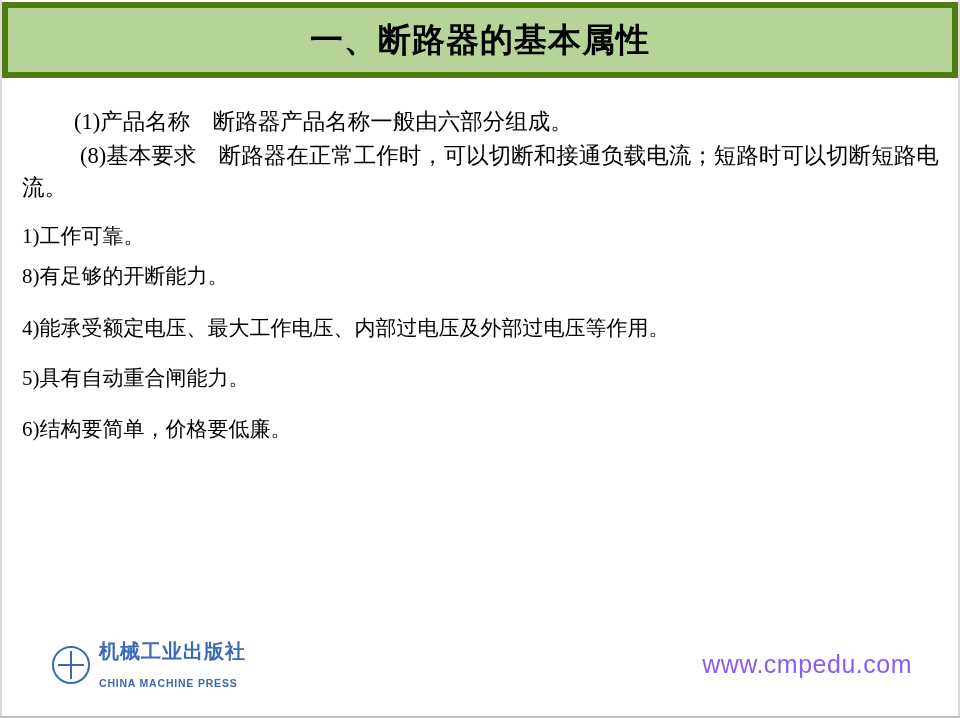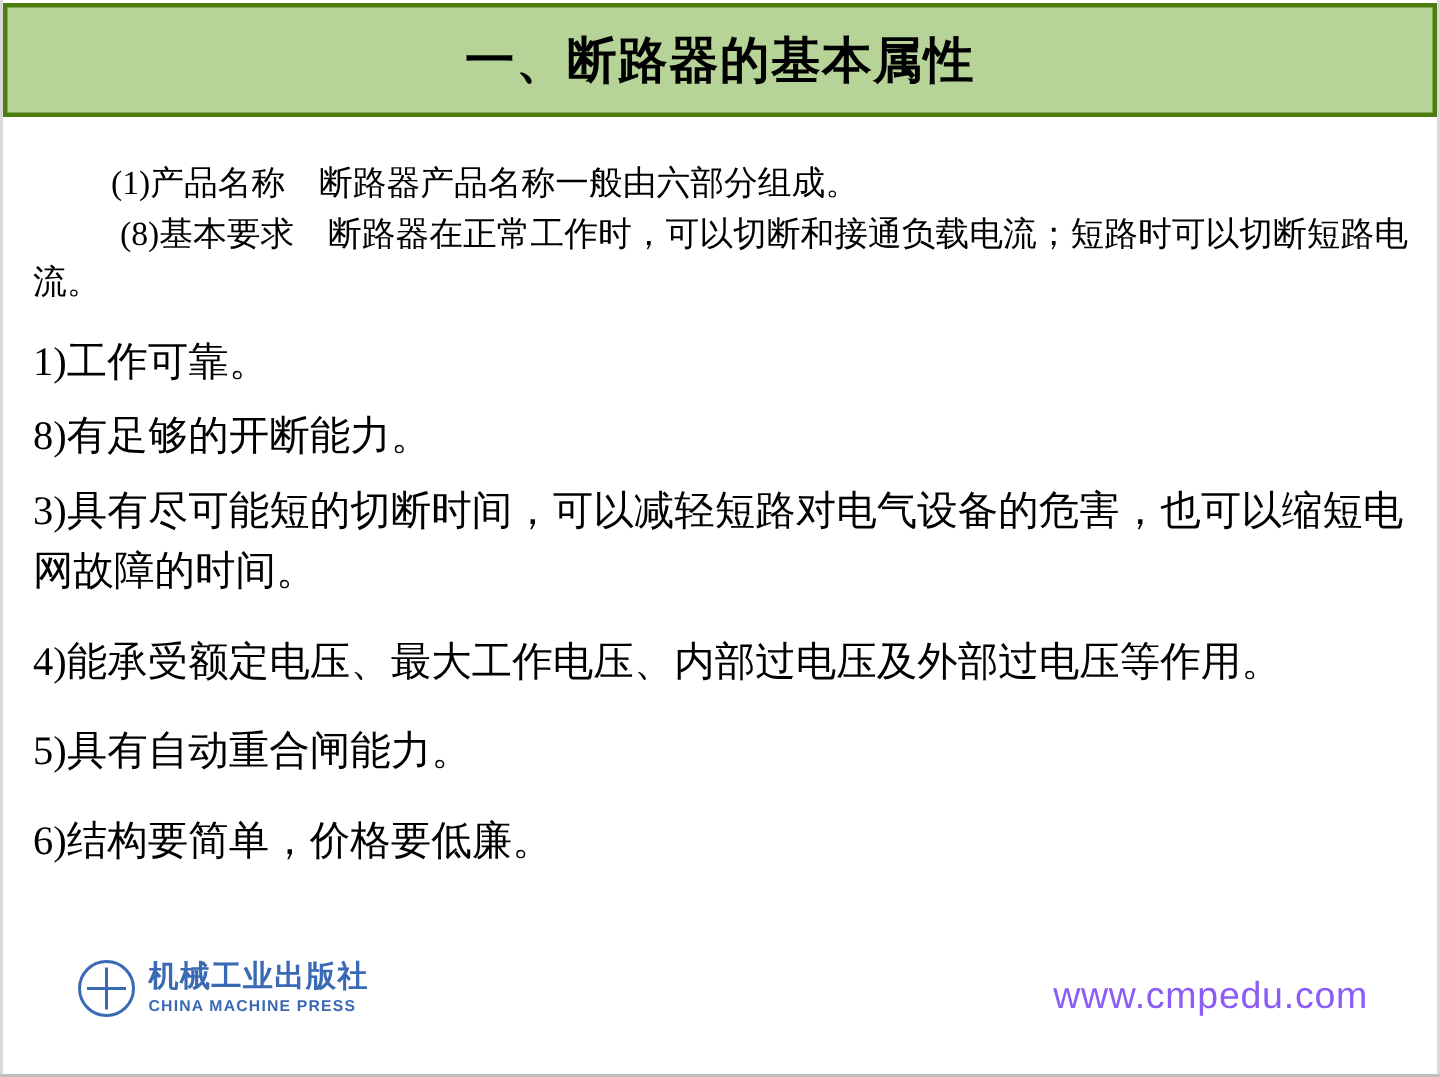--- a/index.html
+++ b/index.html
@@ -26,21 +26,21 @@
   }
 
   
   .title-banner {
     position: absolute;
     left: 2px;
     top: 2px;
     width: 956px;
     height: 76px;
     background: #b6d497;
-    border: 3px solid #4d7c0f;
+    border: 6px solid #4d7c0f;
     box-sizing: border-box;
     display: flex;
     align-items: center;
     justify-content: center;
   }
   .title-text {
     font-family: "Liberation Serif", "DejaVu Serif", serif;
     font-size: 33px;
     font-weight: bold;
     color: #000000;
@@ -68,21 +68,21 @@
   }
   .para-indent1 {
     text-indent: 52px;
     margin-top: 10px;
   }
   .para-block {
     text-indent: 58px;
   }
 
   .list-item {
-    font-size: 27px;
+    font-size: 21px;
     color: #000000;
     line-height: 1.50;
     margin: 0;
     padding: 5px 0 4px 0;
     text-align: left;
   }
   .list-item.tight {
     padding: 3px 0 3px 0;
     margin-top: 13px;
   }
@@ -148,21 +148,21 @@
     letter-spacing: 1px;
     line-height: 1.15;
   }
   .logo-en {
     font-family: "Liberation Sans", "DejaVu Sans", sans-serif;
     font-size: 10.5px;
     font-weight: bold;
     color: #3b6ab5;
     letter-spacing: 0.8px;
     line-height: 1.2;
-    margin-top: 2px;
+    margin-top: 14px;
   }
 
   .site-url {
     position: absolute;
     right: 48px;
     top: 22px;
     font-family: "Liberation Sans", "DejaVu Sans", sans-serif;
     font-size: 25px;
     color: #8b5cf6;
     letter-spacing: 0.5px;
@@ -208,21 +208,20 @@
   <div class="body-area">
 
     <p class="para para-indent1">(1)产品名称　断路器产品名称一般由六部分组成。</p>
 
     <p class="para para-block">(8)基本要求　断路器在正常工作时，可以切断和接通负载电流；短路时可以切断短路电流。</p>
 
     <div class="spacer-small"></div>
 
     <p class="list-item">1)工作可靠。</p>
     <p class="list-item">8)有足够的开断能力。</p>
-    <p class="list-item">3)具有尽可能短的切断时间，可以减轻短路对电气设备的危害，也可以缩短电网故障的时间。</p>
     <p class="list-item tight">4)能承受额定电压、最大工作电压、内部过电压及外部过电压等作用。</p>
     <p class="list-item tight">5)具有自动重合闸能力。</p>
     <p class="list-item tight">6)结构要简单，价格要低廉。</p>
 
   </div>
 
   <div class="footer">
 
     <div class="logo">
       <div class="logo-mark"></div>

